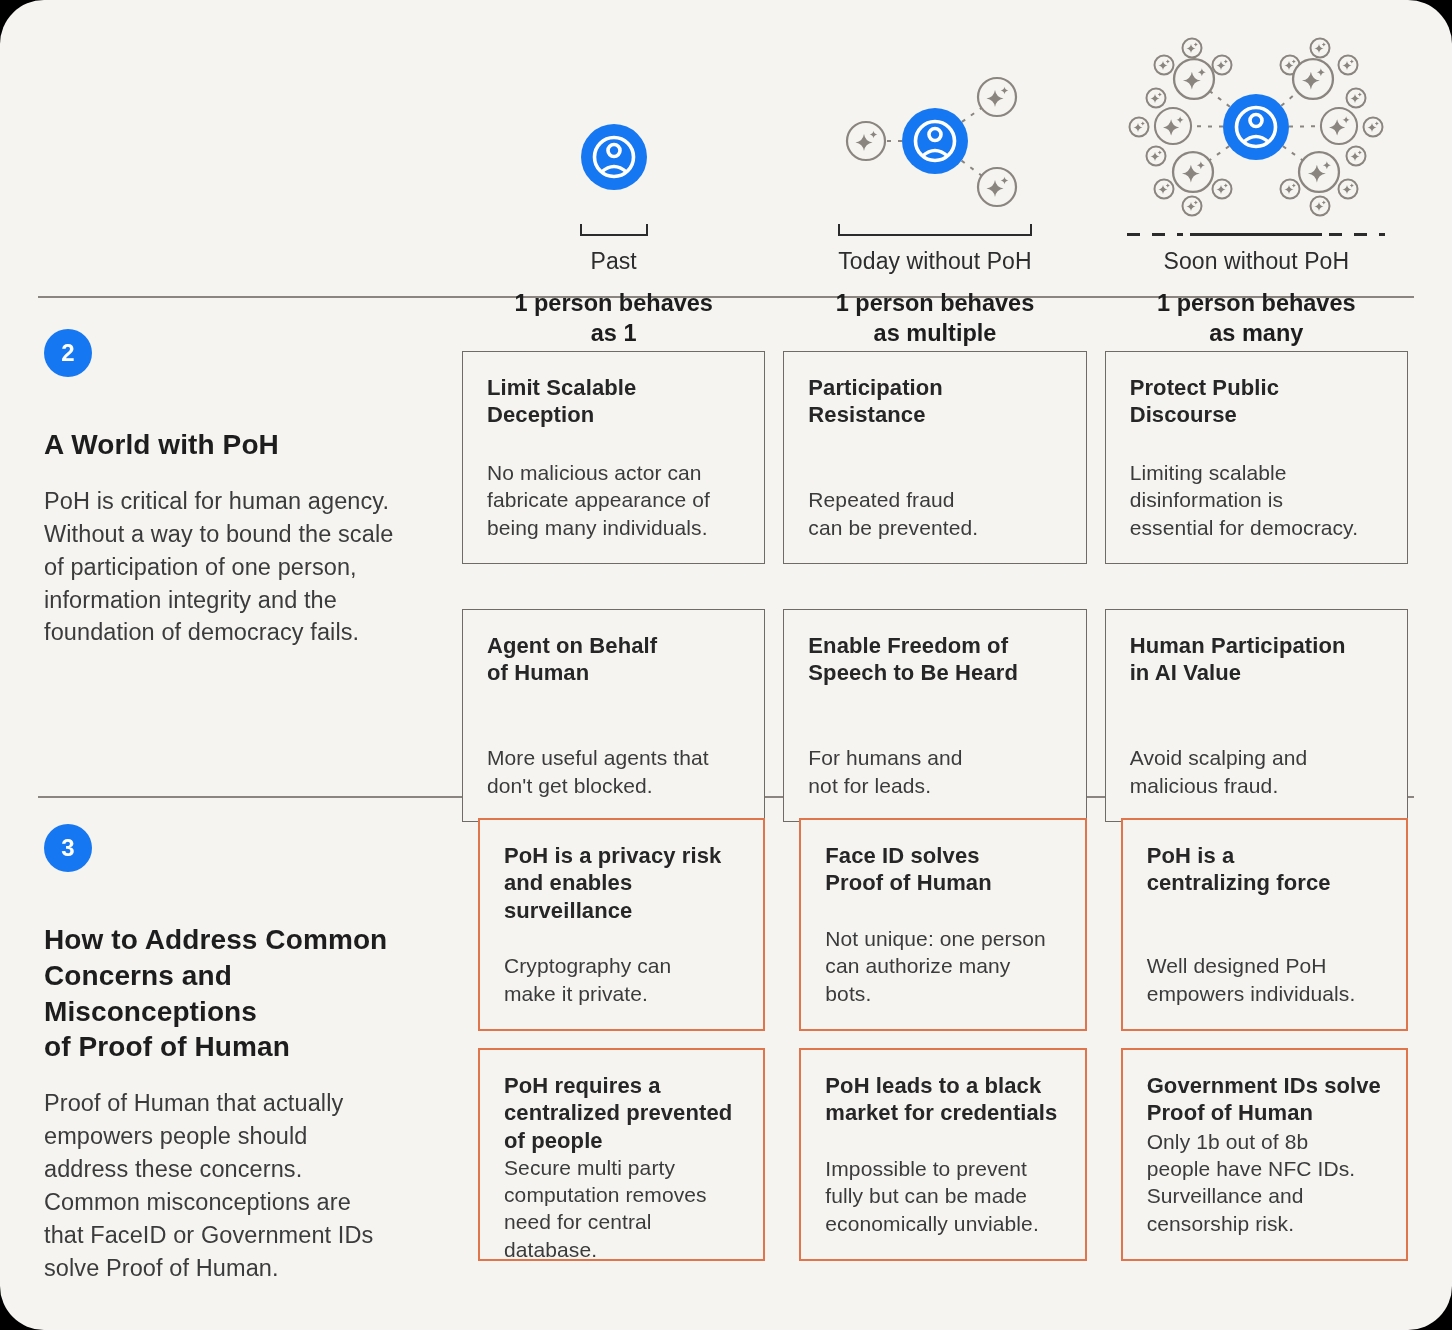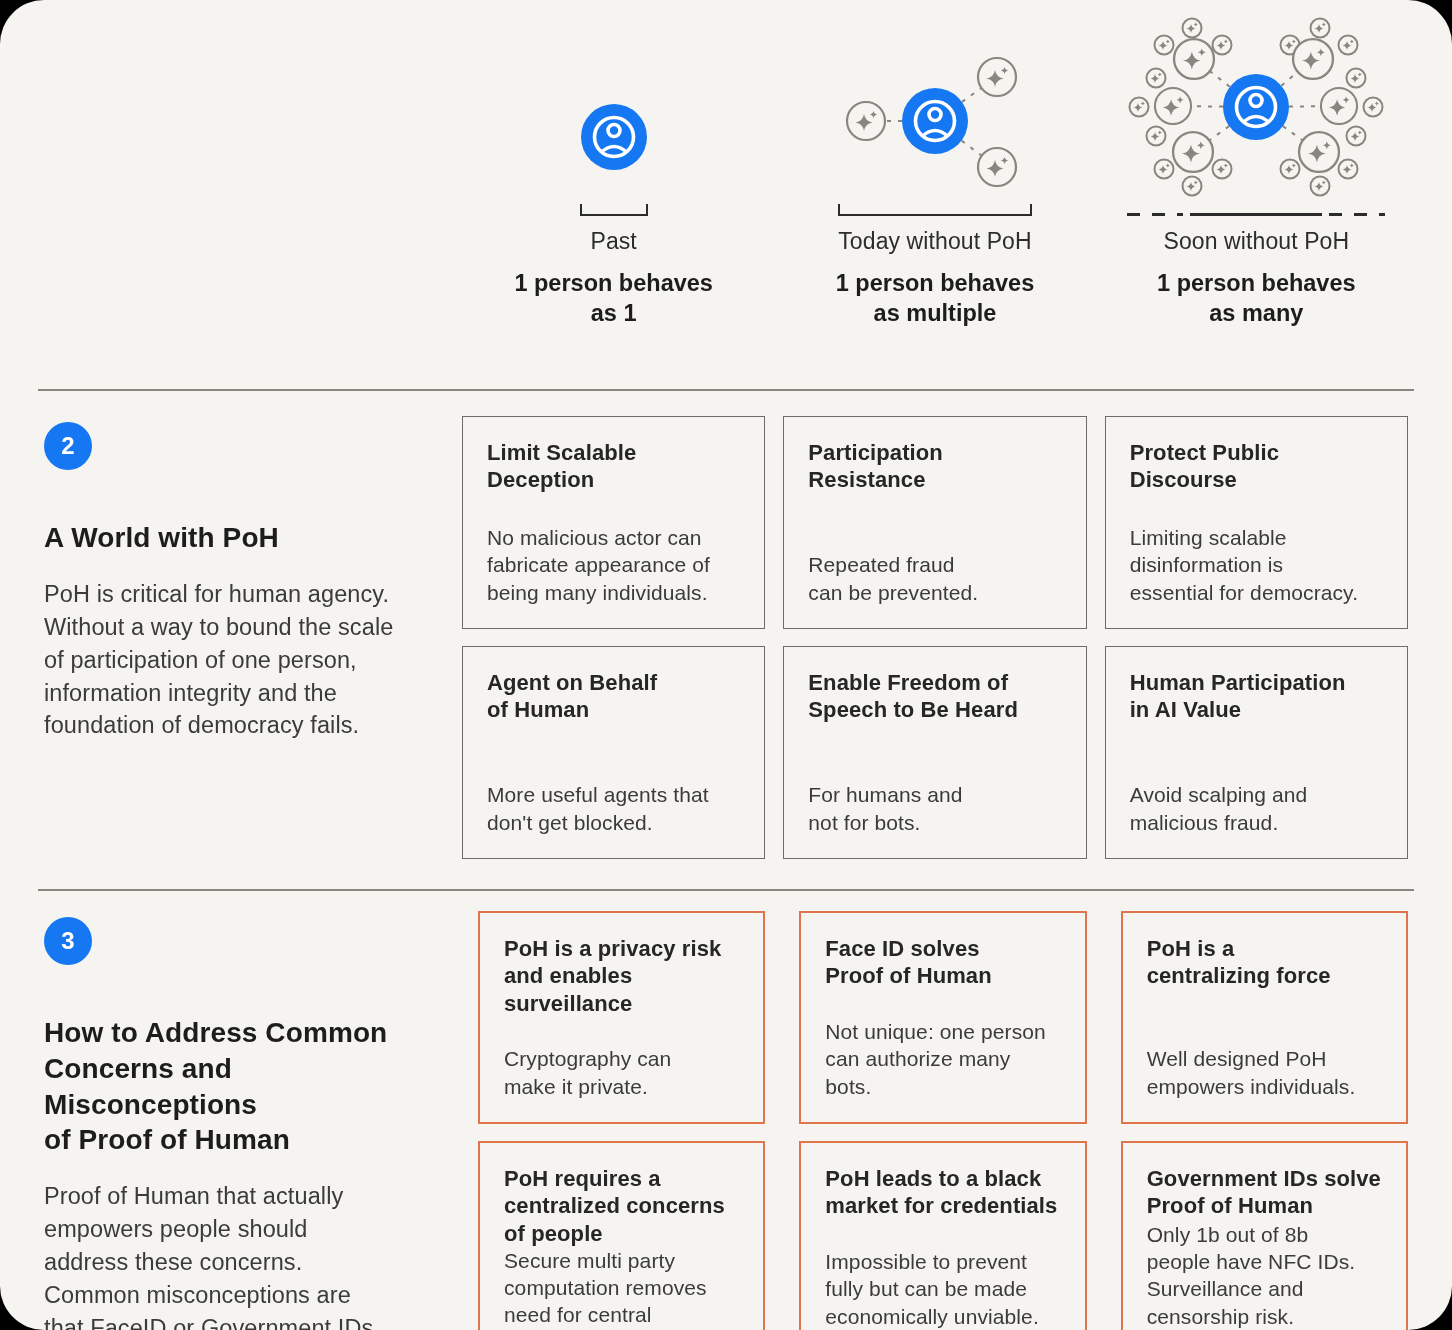--- a/index.html
+++ b/index.html
@@ -24,21 +24,21 @@
     width:1452px;height:1330px;background:var(--background);
     border-radius:44px;overflow:hidden;position:relative;
   }
   
   .band{
     display:grid;
     grid-template-columns:400px 1fr 1fr 1fr;
     column-gap:18px;
     padding:0 44px;
   }
-  .top-band{height:389px;padding-top:24px;}
+  .top-band{height:296px;padding-top:44px;}
   .era-col{display:flex;flex-direction:column;align-items:center;}
   .icon-zone{height:180px;display:flex;align-items:flex-end;justify-content:center;width:100%;}
   .past-svg{margin-bottom:34px;}
   .today-svg{margin-bottom:8px;}
   .soon-svg{margin-bottom:0;}
   .bracket{
     height:12px;
     border-left:2px solid #2b2b2b;
     border-right:2px solid #2b2b2b;
     border-bottom:2px solid #2b2b2b;
@@ -82,21 +82,21 @@
   }
   .cards{
     grid-column:2 / 5;
     display:grid;grid-template-columns:repeat(3,1fr);
     gap:17px 18px;
   }
   .card{
     height:213px;background:var(--background);
     padding:22px 24px;display:flex;flex-direction:column;justify-content:space-between;
   }
-  .card.gray{border:1.5px solid var(--card_border_gray);}
+  .card.gray{border:1.5px solid var(--card_border_gray);margin-top:28px;}
   .card.orange{border:2px solid var(--card_border_orange);margin-left:16px;}
   .card h3{
     font-size:22px;font-weight:bold;line-height:1.24;color:#262626;
     white-space:pre-line;letter-spacing:.1px;
   }
   .card p{
     font-size:21px;line-height:1.3;color:var(--text_secondary);
     white-space:pre-line;letter-spacing:.1px;
   }
 </style>
@@ -247,21 +247,21 @@
       <div class="card gray">
         <h3>Agent on Behalf
 of Human</h3>
         <p>More useful agents that
 don't get blocked.</p>
       </div>
       <div class="card gray">
         <h3>Enable Freedom of
 Speech to Be Heard</h3>
         <p>For humans and
-not for bots.</p>
+not for leads.</p>
       </div>
       <div class="card gray">
         <h3>Human Participation
 in AI Value</h3>
         <p>Avoid scalping and
 malicious fraud.</p>
       </div>
     </div>
   </div>
 
@@ -295,21 +295,21 @@
 can authorize many bots.</p>
       </div>
       <div class="card orange">
         <h3>PoH is a
 centralizing force</h3>
         <p>Well designed PoH
 empowers individuals.</p>
       </div>
       <div class="card orange">
         <h3>PoH requires a
-centralized concerns
+centralized prevented
 of people</h3>
         <p>Secure multi party
 computation removes
 need for central database.</p>
       </div>
       <div class="card orange">
         <h3>PoH leads to a black
 market for credentials</h3>
         <p>Impossible to prevent
 fully but can be made

